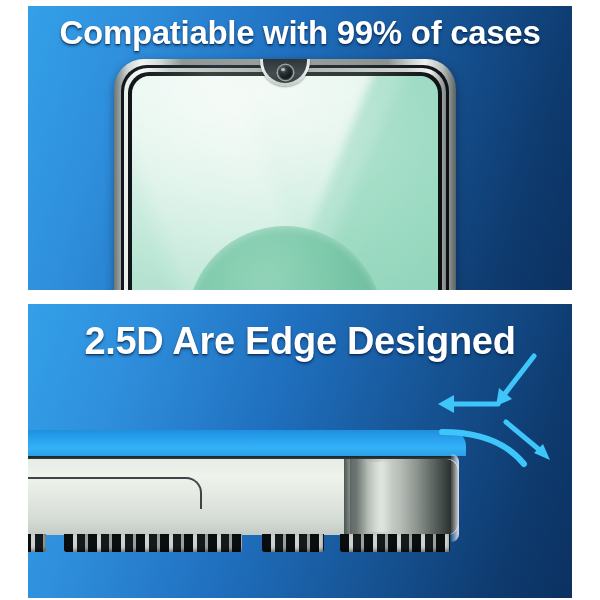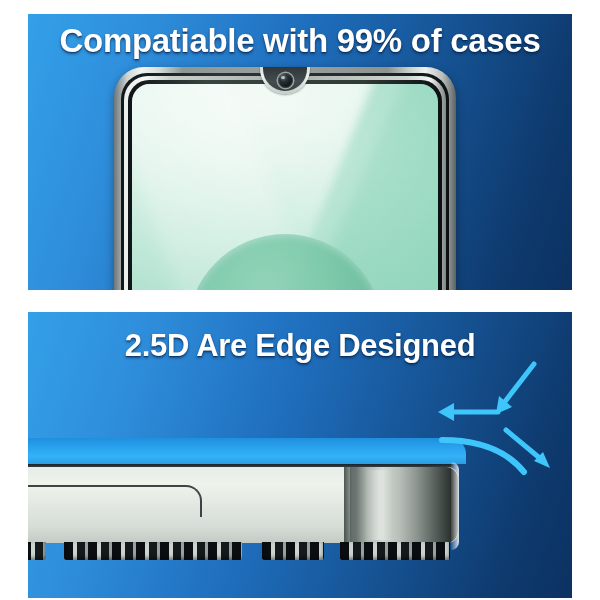--- a/index.html
+++ b/index.html
@@ -28,21 +28,20 @@
     width: 544px;
     overflow: hidden;
     background:
       linear-gradient(108deg,
         #33a0e8 0%,
         #2f8fdc 18%,
         #1f6fbe 44%,
         #15508f 70%,
         #0e3a6e 88%,
         #0c3161 100%);
-    margin-top: 8px;
   }
   .panel-top {
     top: 6px;
     height: 284px;
   }
   .panel-bottom {
     top: 304px;
     height: 294px;
   }
 
@@ -60,21 +59,21 @@
       0 1px 1px rgba(0, 20, 50, 0.5);
     white-space: nowrap;
     z-index: 40;
   }
   .headline-top {
     top: 8px;
     font-size: 33px;
   }
   .headline-bottom {
     top: 16px;
-    font-size: 31px;
+    font-size: 38px;
   }
 
   
   .phone-front {
     position: absolute;
     left: 86px;
     top: 53px;
     width: 342px;
     height: 260px;
     z-index: 10;

